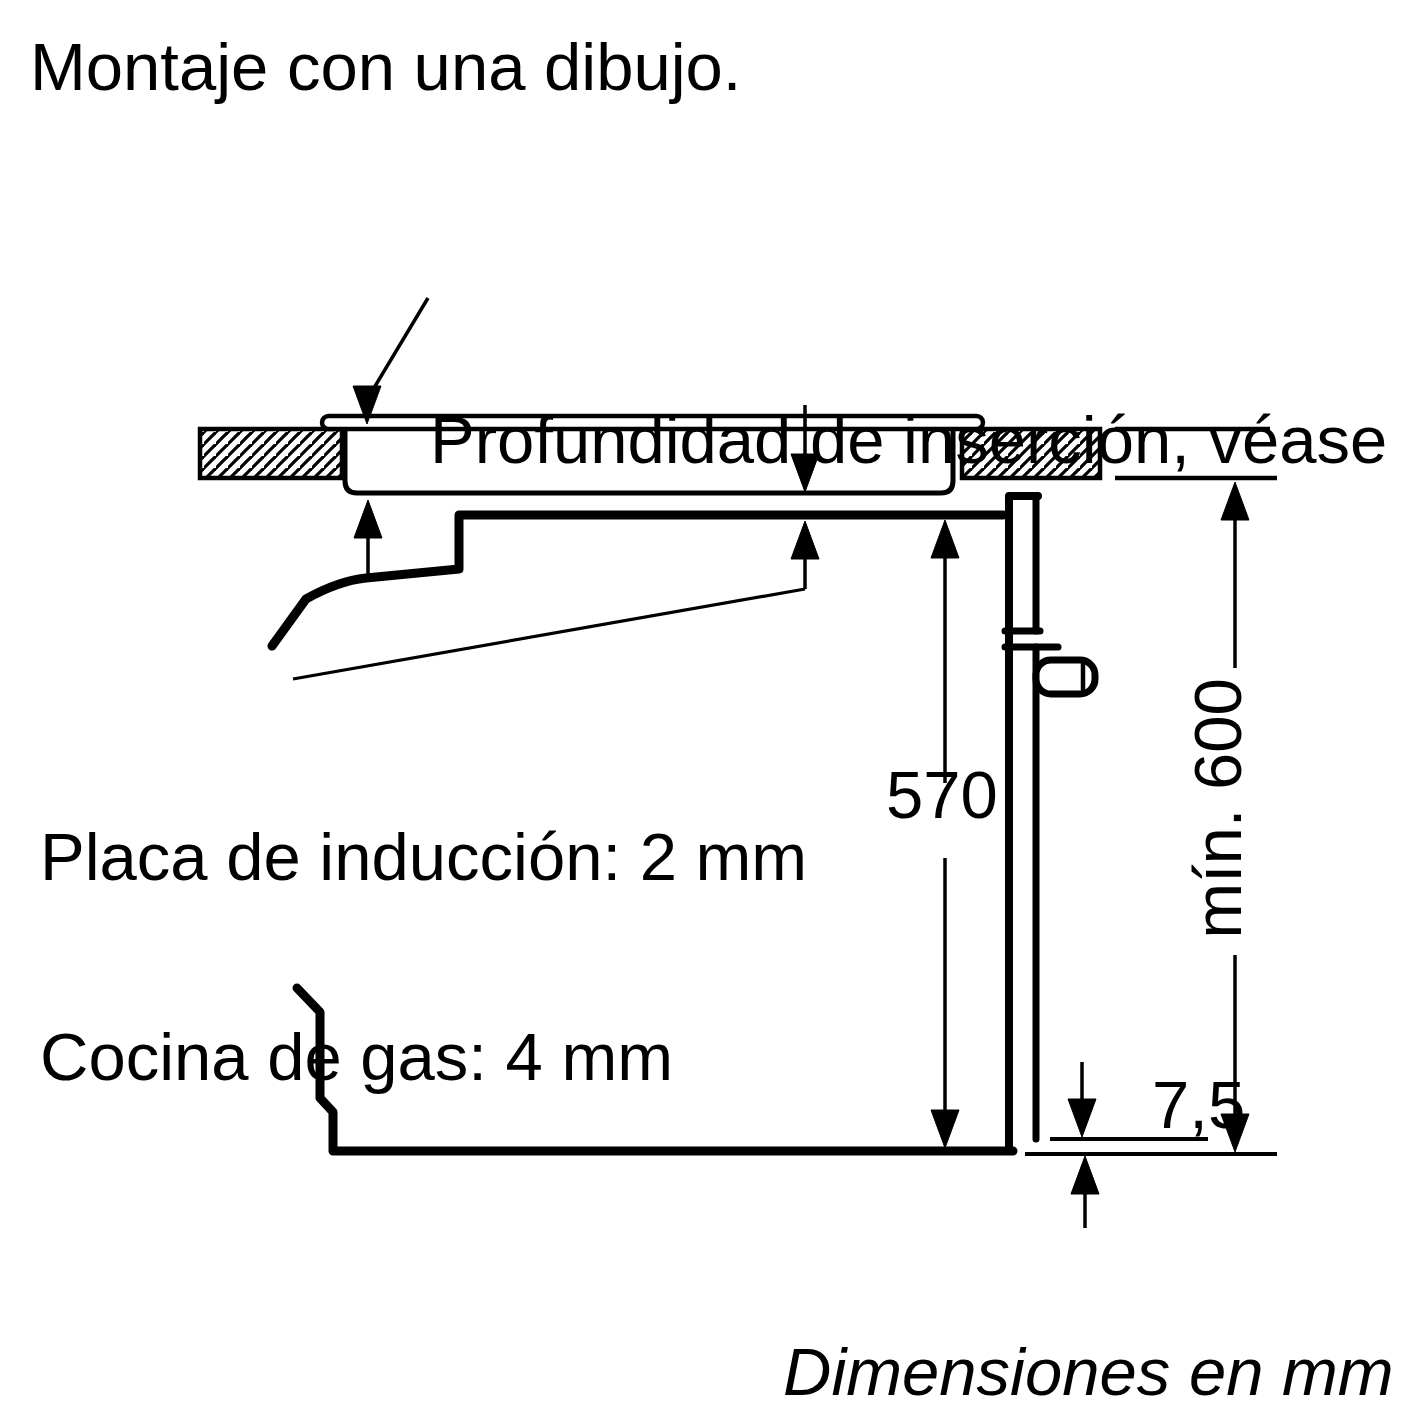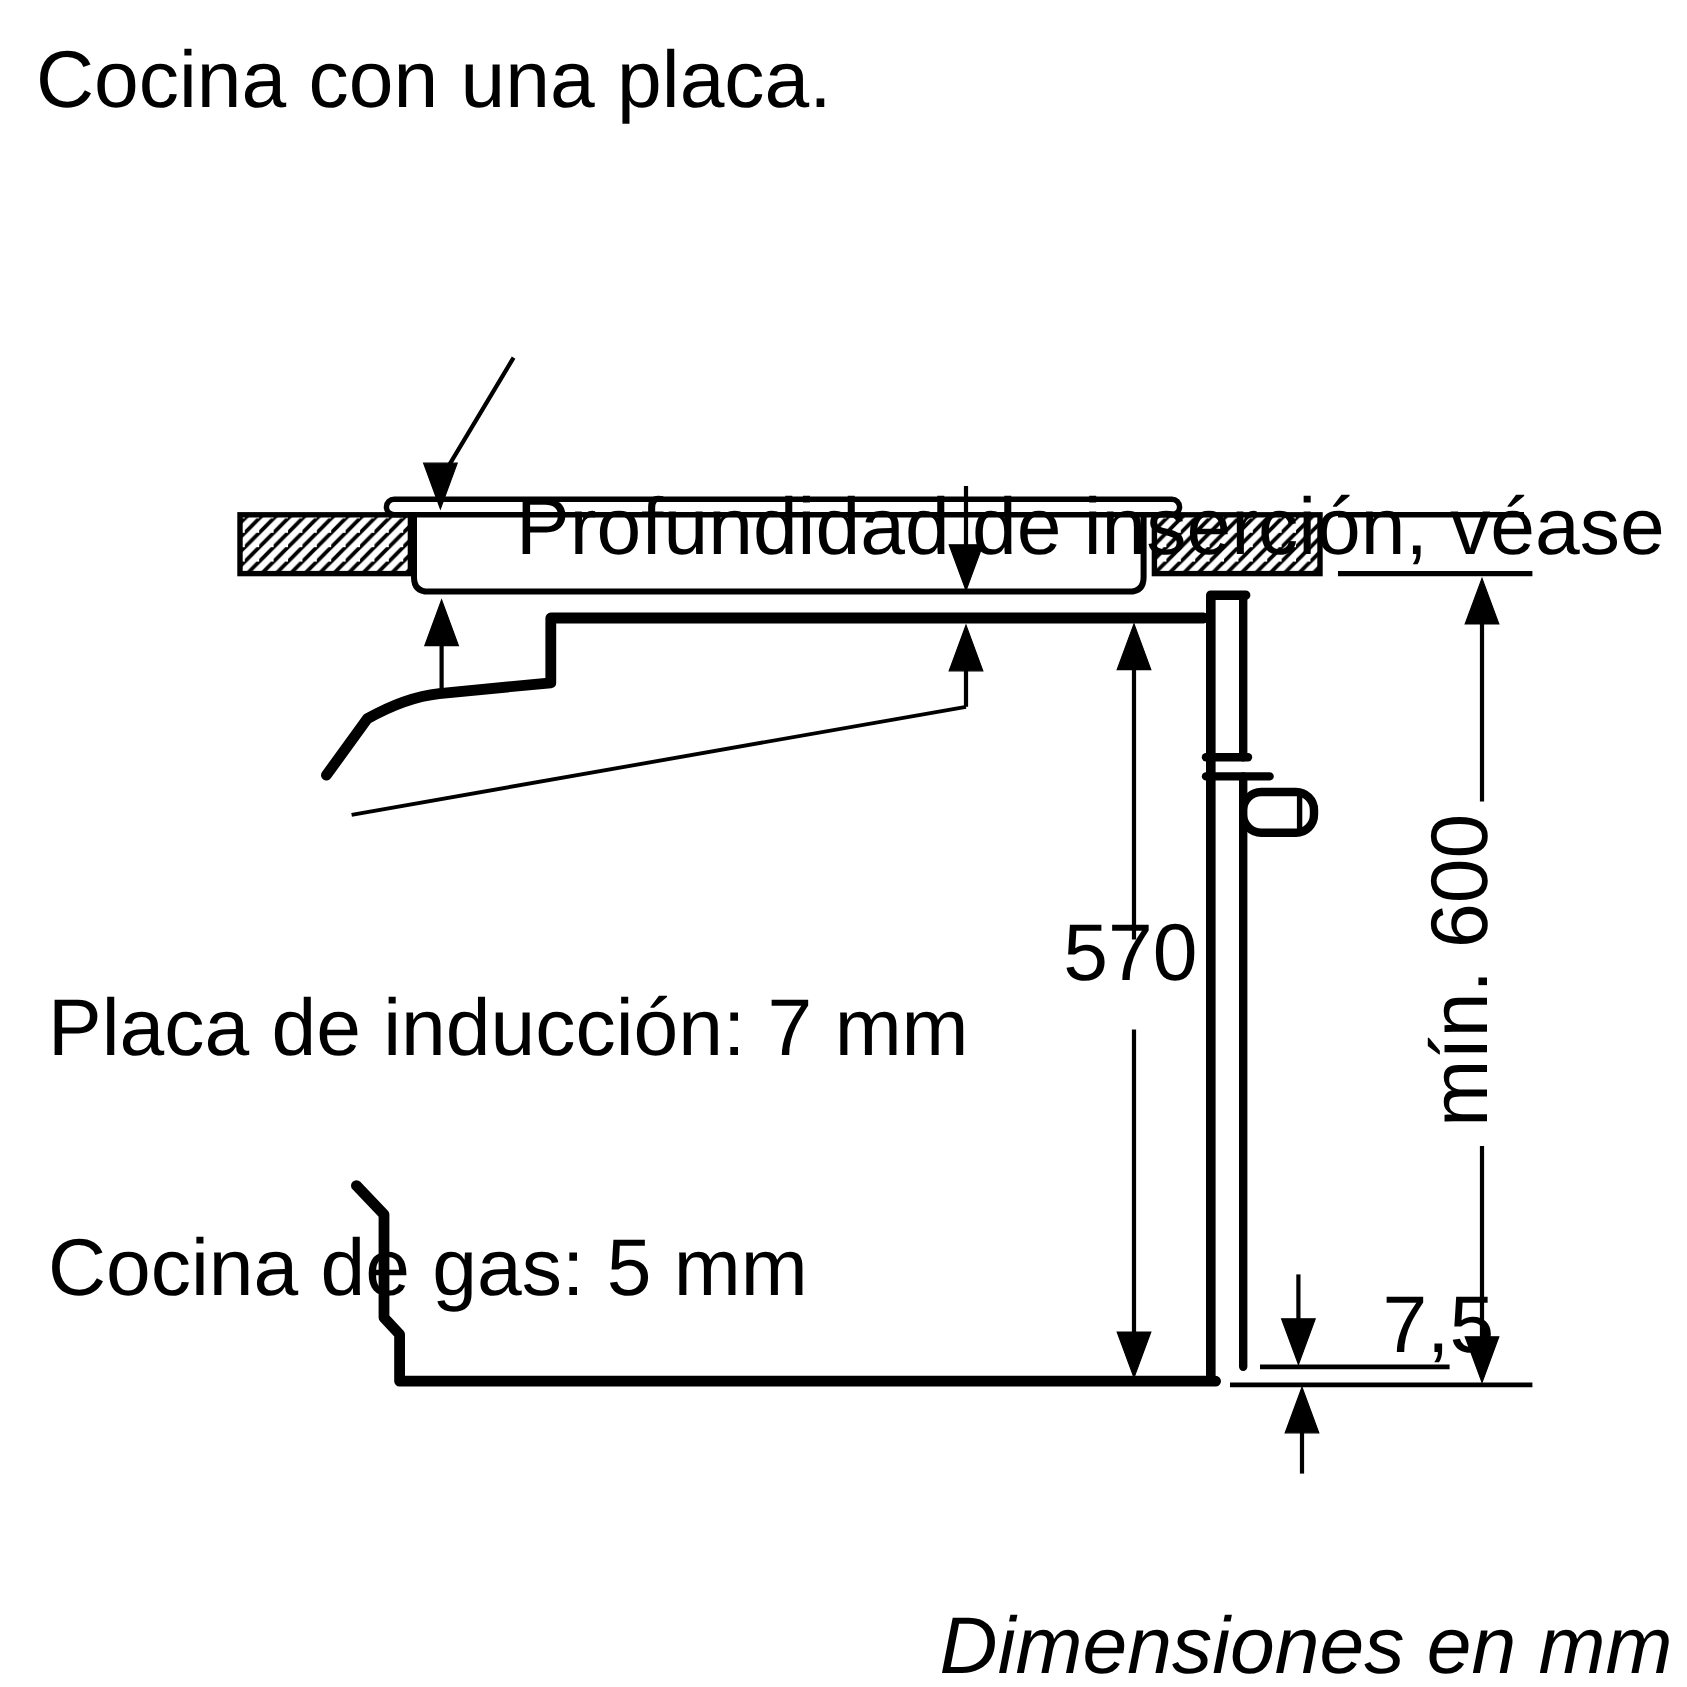--- a/index.html
+++ b/index.html
@@ -87,29 +87,29 @@
       <path d="M1235,955 V1116" fill="none" stroke-width="3.5"></path>
       <polygon points="1235,1152 1221,1114 1249,1114"></polygon>
 
       <path d="M1082,1062 V1101" fill="none" stroke-width="3.5"></path>
       <polygon points="1082,1137 1068,1099 1096,1099"></polygon>
       <polygon points="1085,1156 1071,1194 1099,1194"></polygon>
       <path d="M1085,1192 V1228" fill="none" stroke-width="3.5"></path>
     </g>
   </svg>
 
-  <div class="txt title">Cocina con una placa.</div>
+  <div class="txt title">Montaje con una dibujo.</div>
 
   <div class="txt annotation">
     <div>Profundidad de inserción, véase</div>
   </div>
 
   <div class="txt distblock">
-    <div>Placa de inducción: 7 mm</div>
-    <div>Cocina de gas: 5 mm</div>
+    <div>Placa de inducción: 2 mm</div>
+    <div>Cocina de gas: 4 mm</div>
     
   </div>
 
   <div class="txt dim570">570</div>
 
   <div class="txt dim600">mín. 600</div>
 
   <div class="txt dim75">7,5</div>
 
   <div class="txt footer">Dimensiones en mm</div>

